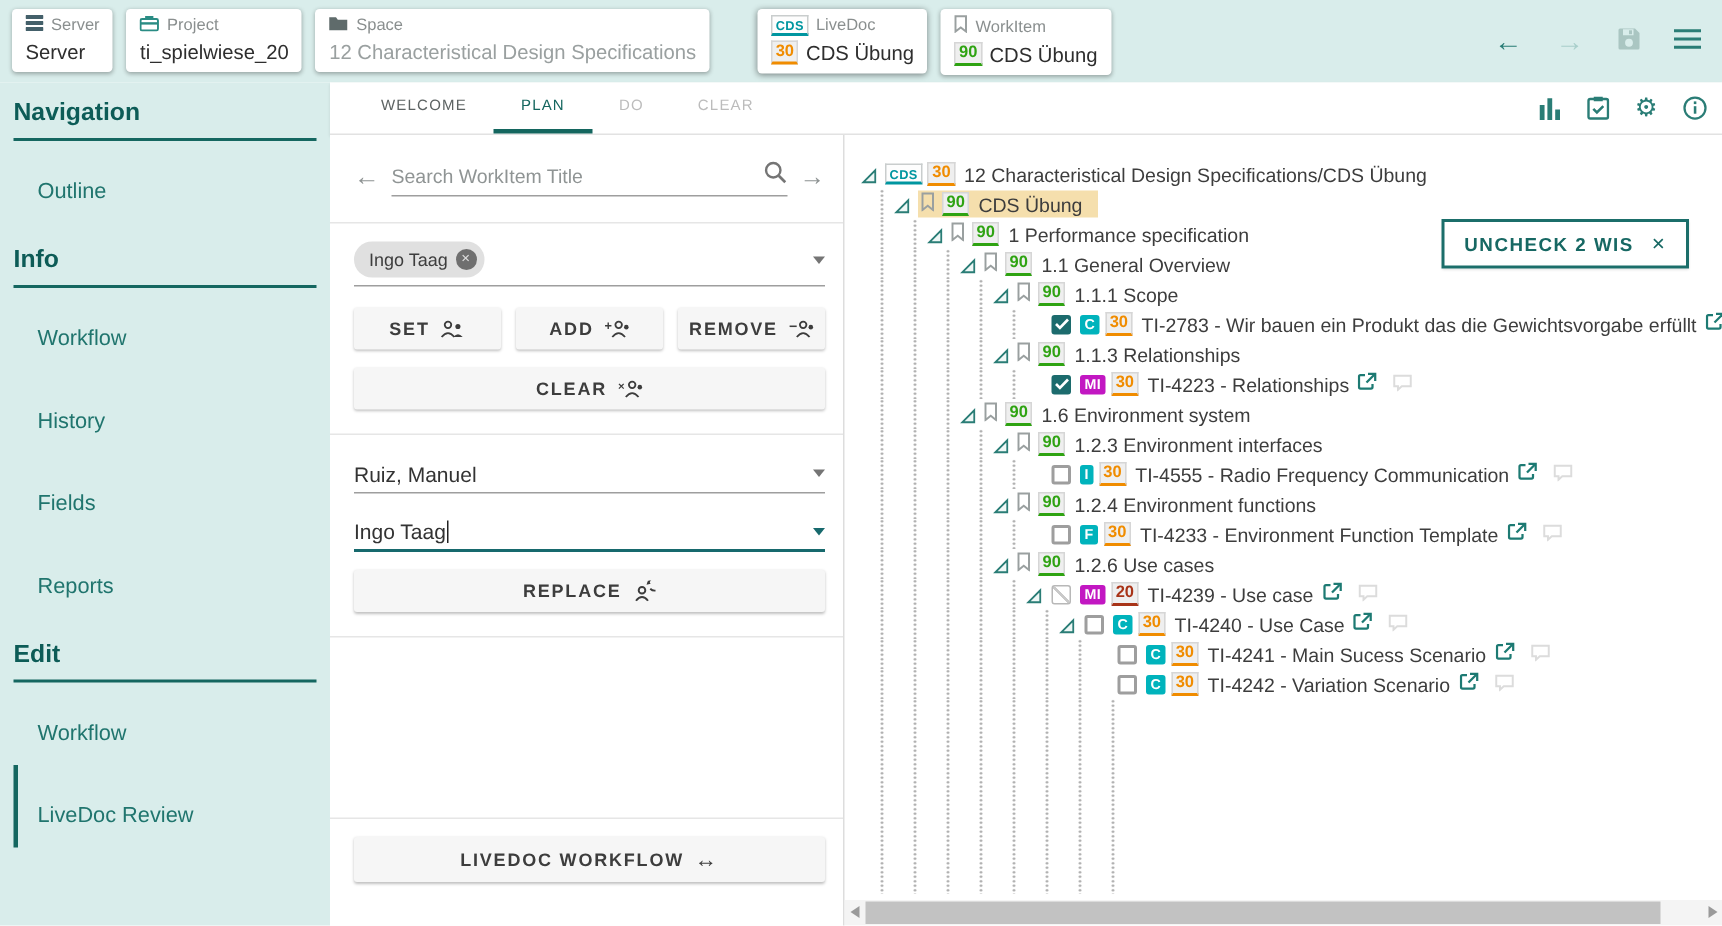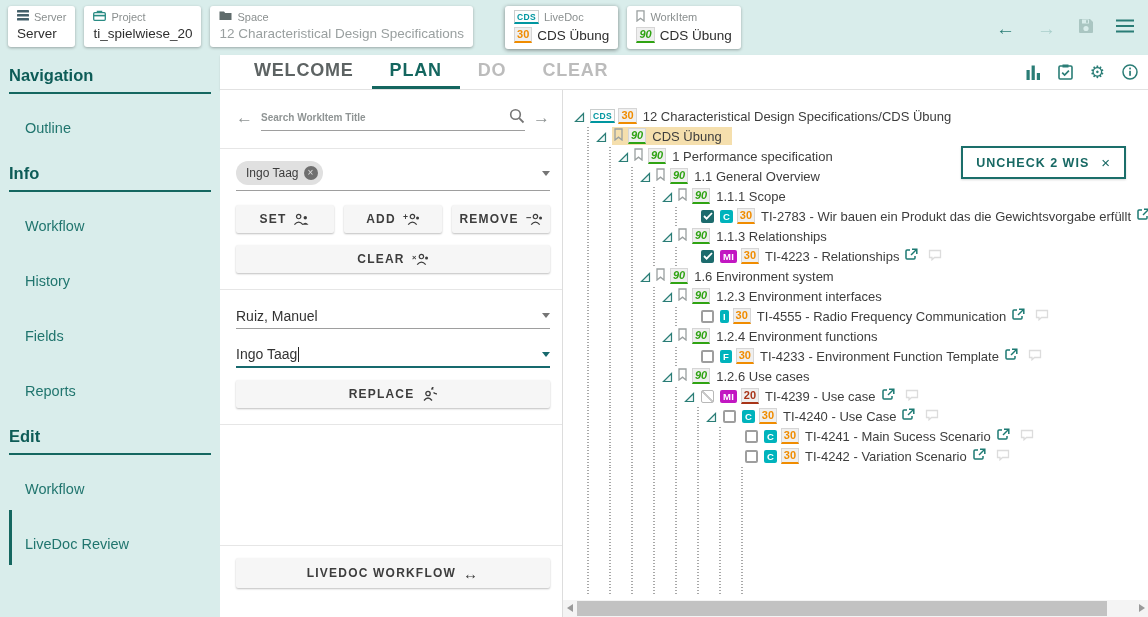--- a/index.html
+++ b/index.html
@@ -19,52 +19,52 @@
   .top-actions { position:absolute; right:14px; top:18px; display:flex; gap:22px; align-items:center; }
   .nav-arrow { font-size:19px; line-height:19px; cursor:pointer; }
   .nav-back { color:#2a7d76; } .nav-fwd { color:#a9cfcb; }
 
   
   .docbadge { font-size:8.5px; font-weight:bold; letter-spacing:.3px; color:#0096a0;
     background:#fdfdfd; border:1px solid #c9cdcd; border-bottom:2px solid #0096a0; padding:1px 2px 0; }
   .status { font-size:11px; font-weight:bold; line-height:13px; padding:0 2px; background:#efefef;
     border:1px solid #d6d6d6; border-bottom-width:2px; }
   .st-orange { color:#f08c00; border-bottom-color:#f08c00; }
-  .st-green  { color:#2fa312; border-bottom-color:#2fa312;font-style:italic; }
+  .st-green  { color:#2fa312; border-bottom-color:#2fa312; }
   .st-maroon { color:#a83418; border-bottom-color:#a83418; }
   .ty { font-size:9.5px; font-weight:bold; line-height:13px; color:#fff; padding:0 3px; border-radius:2px; letter-spacing:.3px; }
   .ty-teal { background:#00b3bc; } .ty-magenta { background:#c217c2; }
 
   
   .sidebar { position:absolute; left:0; top:55px; width:220px; height:562px; background:#d9edeb; }
   .side-title { font-size:16.5px; font-weight:bold; color:#0d5c57; margin:15px 9px 0;
     padding-bottom:7px; border-bottom:2px solid #156760; }
   .side-title:first-child { margin-top:11px; }
   .side-item { font-size:14.5px; color:#20756e; margin-left:9px; padding:26px 0 13px 16px; cursor:pointer; }
   .side-item.selected { border-left:3px solid #156760; padding-left:13px; }
 
   
   .tabsbar { position:absolute; left:220px; top:55px; width:928px; height:35px; background:#fff;
     border-bottom:1px solid #e2e2e2; box-shadow:0 1px 2px rgba(0,0,0,.10); display:flex; padding-left:16px; }
-  .tab { font-size:18px; font-weight:bold; letter-spacing:.8px; line-height:31px; padding:0 18px;
+  .tab { font-size:10px; font-weight:normal; letter-spacing:.8px; line-height:31px; padding:0 18px;
     border-bottom:3px solid transparent; color:#5d6363; cursor:pointer; }
   .tab.active { color:#14665f; border-bottom-color:#14665f; }
   .tab.disabled { color:#bcbcbc; }
   .tools { position:absolute; right:10px; top:0; height:34px; display:flex; gap:17px; align-items:center; }
   .tool { color:#2a7d76; cursor:pointer; display:flex; align-items:center; }
   .tool.gear-glyph { font-size:17px; }
 
   
   .midpanel { position:absolute; left:220px; top:90px; width:342px; height:527px; background:#fff;
     padding:14px 12px 0 16px; }
   .searchrow { display:flex; align-items:center; height:28px; gap:8px; }
   .gray-arrow { font-size:17px; color:#8f9494; cursor:pointer; }
   .searchfield { flex:1; display:flex; align-items:center; border-bottom:1px solid #9e9e9e; height:26px; }
-  .searchfield input { border:none; outline:none; flex:1; font-size:10px; color:#737373;
-    font-family:"Liberation Sans","DejaVu Sans",sans-serif; background:transparent;font-weight:bold; }
+  .searchfield input { border:none; outline:none; flex:1; font-size:13px; color:#737373;
+    font-family:"Liberation Sans","DejaVu Sans",sans-serif; background:transparent; }
   .searchfield input::placeholder { color:#8f9494; }
   .divider { height:1px; background:#e6e6e6; margin:16px -12px 0 -16px; }
   .chiprow { display:flex; align-items:center; margin-top:12px; padding-bottom:5px; border-bottom:1px solid #9e9e9e; }
   .chip { display:inline-flex; align-items:center; gap:5px; background:#e0e0e0; border-radius:12px;
     height:24px; padding:0 5px 0 10px; font-size:12px; color:#3d3d3d; cursor:pointer; }
   .chip-x { width:14px; height:14px; border-radius:50%; background:#6f6f6f; color:#e0e0e0;
     font-size:10px; line-height:14px; text-align:center; cursor:pointer; }
   .caret { width:0; height:0; border-left:4px solid transparent; border-right:4px solid transparent;
     border-top:5px solid #757575; margin-left:auto; cursor:pointer; }
   .caret.teal { border-top-color:#17696d; }

